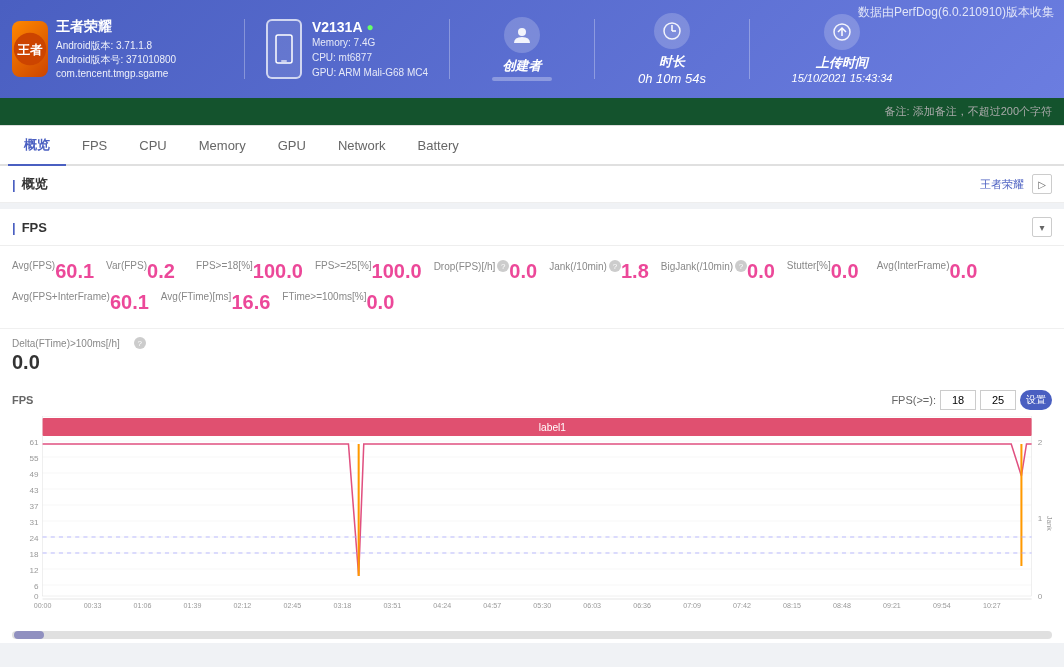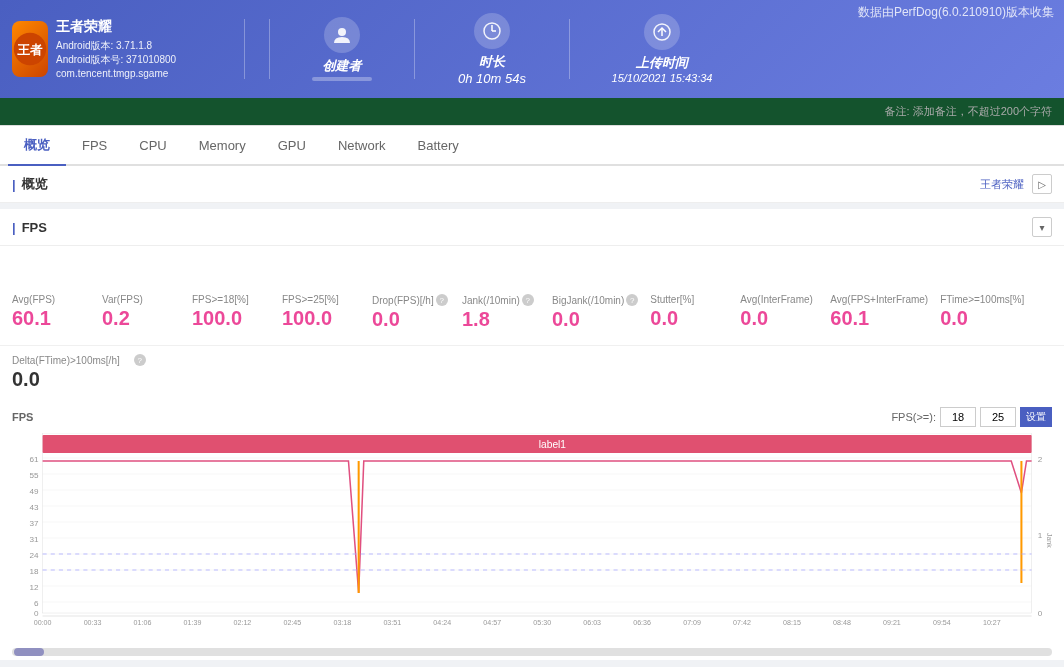--- a/index.html
+++ b/index.html
@@ -45,37 +45,37 @@
     .section-card { background: white; margin-bottom: 6px; }
 
     
     .fps-header { display: flex; align-items: center; justify-content: space-between; padding: 8px 12px; border-bottom: 1px solid #eee; }
     .fps-title { font-size: 13px; font-weight: bold; color: #333; display: flex; align-items: center; gap: 6px; }
     .fps-title::before { content: '|'; color: #4a5fc1; font-weight: bold; }
     .fps-expand { width: 20px; height: 20px; border: 1px solid #ccc; border-radius: 2px; display: flex; align-items: center; justify-content: center; cursor: pointer; font-size: 10px; color: #666; }
 
     
     .metrics-row { display: flex; flex-wrap: wrap; padding: 10px 12px; gap: 0; border-bottom: 1px solid #f0f0f0; }
-    .metric-item { display: flex; flex-direction: column; align-items: flex-start; min-width: 90px; padding: 4px 12px 4px 0; margin-top: 34px; }
+    .metric-item { display: flex; flex-direction: row; align-items: flex-start; min-width: 90px; padding: 4px 12px 4px 0; }
     .metric-label { font-size: 10px; color: #888; margin-bottom: 2px; display: flex; align-items: center; gap: 2px; }
     .metric-value { font-size: 20px; font-weight: bold; color: #ec4899; }
     .help-icon { width: 12px; height: 12px; border-radius: 50%; background: #ccc; color: white; font-size: 8px; display: flex; align-items: center; justify-content: center; cursor: pointer; flex-shrink: 0; }
 
     
     .delta-row { padding: 8px 12px; }
     .delta-label { font-size: 10px; color: #888; margin-bottom: 2px; display: flex; align-items: center; gap: 14px; }
     .delta-value { font-size: 20px; font-weight: bold; color: #333; }
 
     
     .chart-container { padding: 8px 12px; }
     .chart-controls { display: flex; align-items: center; justify-content: space-between; margin-bottom: 6px; }
     .chart-label-left { font-size: 11px; color: #666; font-weight: bold; }
     .chart-controls-right { display: flex; align-items: center; gap: 4px; font-size: 11px; color: #666; }
     .fps-input { width: 36px; height: 20px; border: 1px solid #ccc; text-align: center; font-size: 11px; padding: 0 2px; }
-    .set-btn { background: #4a5fc1; color: white; border: none; padding: 2px 6px; font-size: 10px; cursor: pointer; height: 20px; border-radius: 0; }
+    .set-btn { background: #4a5fc1; color: white; border: none; padding: 2px 6px; font-size: 10px; cursor: pointer; height: 20px; border-radius: 10px; }
 
     
     .chart-wrapper { position: relative; width: 100%; }
     .chart-svg { width: 100%; height: 200px; }
 
     
     .scrollbar-area { background: white; padding: 4px 12px; display: flex; align-items: center; }
     .scrollbar-track { flex: 1; height: 8px; background: #e0e0e0; border-radius: 4px; position: relative; }
     .scrollbar-thumb { width: 30px; height: 8px; background: #9090c0; border-radius: 4px; position: absolute; left: 2px; top: 0; }
   </style>
@@ -98,20 +98,37 @@
       <div class="app-text">
         <div class="app-name">王者荣耀</div>
         <div class="app-detail">Android版本: 3.71.1.8</div>
         <div class="app-detail">Android版本号: 371010800</div>
         <div class="app-detail">com.tencent.tmgp.sgame</div>
       </div>
     </div>
 
     <div class="header-divider"></div>
 
+    <div class="header-section device">
+      <div class="device-icon">
+        <svg width="20" height="30" viewBox="0 0 20 30">
+          <rect x="2" y="1" width="16" height="28" rx="2" ry="2" fill="none" stroke="white" stroke-width="1.5"></rect>
+          <rect x="7" y="26" width="6" height="2" rx="1" fill="white" opacity="0.6"></rect>
+        </svg>
+      </div>
+      <div class="device-text">
+        <div style="display:flex;align-items:center;gap:4px;">
+          <span class="device-name">V2131A</span>
+          <span style="color:#66ff66;font-size:12px;">●</span>
+        </div>
+        <div class="device-detail">Memory: 7.4G</div>
+        <div class="device-detail">CPU: mt6877</div>
+        <div class="device-detail">GPU: ARM Mali-G68 MC4</div>
+      </div>
+    </div>
 
     <div class="header-divider"></div>
 
     <div class="header-section" style="min-width:120px;">
       <div class="header-section-icon">
         <svg width="20" height="20" viewBox="0 0 20 20">
           <circle cx="10" cy="7" r="4" fill="white" opacity="0.9"></circle>
           <path d="M2 18 Q2 12 10 12 Q18 12 18 18" fill="white" opacity="0.9"></path>
         </svg>
       </div>
@@ -239,20 +256,26 @@
       <div class="metric-label">
         <span>Avg(InterFrame)</span>
       </div>
       <div class="metric-value">0.0</div>
     </div>
     <div class="metric-item">
       <div class="metric-label">
         <span>Avg(FPS+InterFrame)</span>
       </div>
       <div class="metric-value">60.1</div>
+    </div>
+    <div class="metric-item">
+      <div class="metric-label">
+        <span>Avg(FTime)[ms]</span>
+      </div>
+      <div class="metric-value">16.6</div>
     </div>
     <div class="metric-item">
       <div class="metric-label">
         <span>FTime&gt;=100ms[%]</span>
       </div>
       <div class="metric-value">0.0</div>
     </div>
   </div>
 
   <div class="delta-row">

